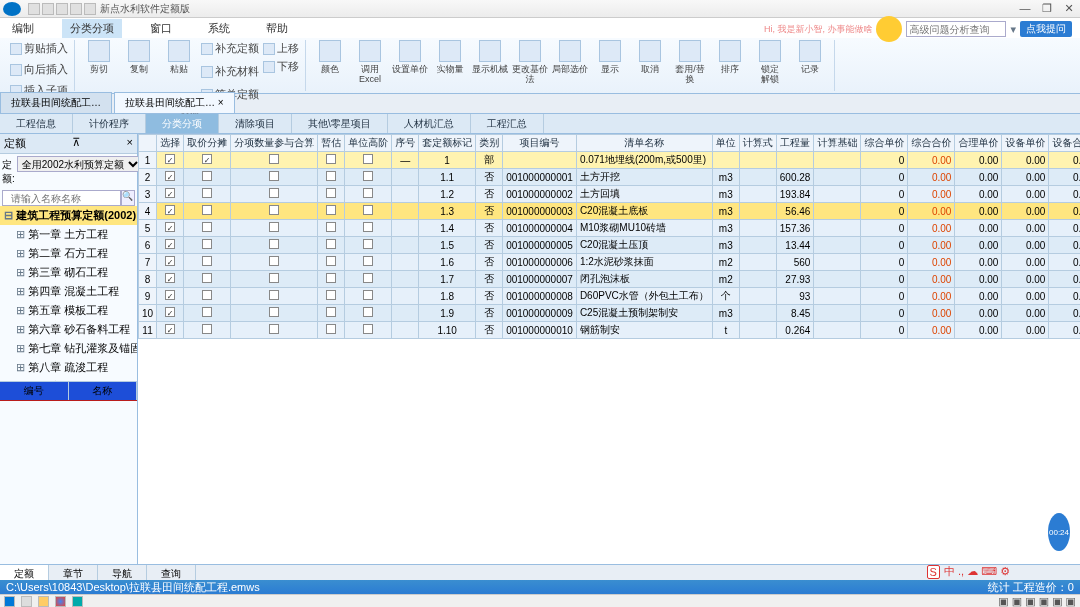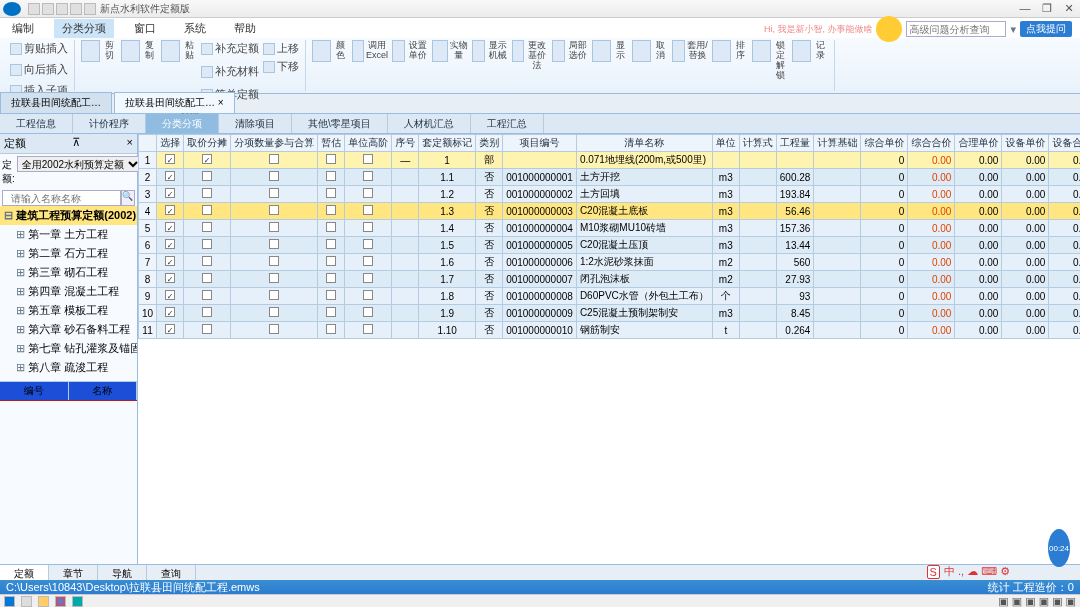--- a/index.html
+++ b/index.html
@@ -4,31 +4,31 @@
 <style>
 *{box-sizing:border-box;margin:0;padding:0;font-family:"Microsoft YaHei",SimSun,Arial,sans-serif;font-size:11px}
 body{width:1080px;height:607px;background:#fff;overflow:hidden;position:relative}
 .titlebar{height:18px;background:linear-gradient(#f8f8f8,#ececec);display:flex;align-items:center;border-bottom:1px solid #ccc}
 .titlebar .logo{width:18px;height:14px;background:#0072c6;border-radius:50%;margin:0 3px}
 .titlebar .qat{display:flex;gap:2px;padding:0 4px}
 .titlebar .qat span{width:12px;height:12px;background:#e0e0e0;border:1px solid #bbb}
 .titlebar .title{flex:1;text-align:left;color:#555;font-size:10px}
 .titlebar .winbtns{display:flex}
 .titlebar .winbtns span{width:22px;text-align:center;color:#555;cursor:pointer}
-.menubar{height:20px;background:#fff;display:flex;align-items:center;padding:0 4px;gap:12px}
+.menubar{height:20px;background:#fff;display:flex;align-items:center;padding:0 4px;gap:20px}
 .menubar span{padding:2px 8px;font-size:11px;color:#333}
 .menubar span.active{background:#cce4f7}
 .search-area{position:absolute;right:8px;top:16px;display:flex;gap:4px;align-items:center}
 .search-area input{width:100px;height:16px;border:1px solid #aac;font-size:10px;padding:0 2px}
 .search-area .btn{background:#2b7cd3;color:#fff;padding:1px 6px;border-radius:2px;font-size:10px}
 .mascot{width:26px;height:26px;background:#ffcc33;border-radius:50%;position:relative}
 .ribbon{height:56px;background:linear-gradient(#f7fbff,#e9f2fb);border-bottom:1px solid #99bde0;display:flex;padding:2px 4px}
 .ribbon-group{border-right:1px solid #c5d8eb;padding:0 6px;display:flex;flex-direction:column;justify-content:space-between}
 .ribbon-group .btns{display:flex;gap:4px;align-items:flex-start}
-.ribbon-big{display:flex;width:36px;gap:2px}
+.ribbon-big{display:flex;flex-direction:column;align-items:center;width:36px;gap:2px}
 .ribbon-big .ico{width:22px;height:22px;background:#dde9f7;border:1px solid #a9c5e0}
 .ribbon-big .lbl{font-size:9px;color:#444;text-align:center;line-height:10px}
 .ribbon-small{font-size:10px;color:#444;display:flex;align-items:center;gap:2px;padding:1px 0}
 .ribbon-small .ico{width:12px;height:12px;background:#dde9f7;border:1px solid #a9c5e0}
 .ribbon-group .grplbl{font-size:9px;color:#678;text-align:center;margin-top:1px}
 .doctabs{height:20px;background:#e8eef5;display:flex;align-items:flex-end;border-bottom:1px solid #99bde0}
 .doctab{padding:3px 10px;font-size:10px;background:#d3e1ef;border:1px solid #99bde0;border-bottom:none;margin-right:2px;position:relative}
 .doctab.active{background:#f2f8ff}
 .subtabs{height:20px;background:#dce9f5;display:flex;border-bottom:1px solid #99bde0}
 .subtab{padding:3px 16px;font-size:10px;color:#234;border-right:1px solid #b5cce0}
@@ -65,21 +65,21 @@
 .rownum{background:#eef4fb;width:20px;text-align:center}
 .bottomtabs{position:absolute;left:0;bottom:26px;height:17px;background:#e8eef5;display:flex;width:100%;border-top:1px solid #99bde0}
 .bottomtabs span{padding:2px 14px;font-size:10px;border-right:1px solid #b5cce0}
 .bottomtabs span.active{background:#fff}
 .statusbar{position:absolute;left:0;bottom:13px;height:14px;background:linear-gradient(#3a8ed0,#2b7cd3);width:100%;color:#fff;font-size:9px;display:flex;justify-content:space-between;align-items:center;padding:0 6px}
 .taskbar{position:absolute;left:0;bottom:0;height:13px;width:100%;background:#f0f0f0;border-top:1px solid #ccc;display:flex;align-items:center;gap:6px;padding:0 4px}
 .taskbar .ticon{width:11px;height:11px;background:#ddd;border:1px solid #bbb}
 .taskbar .tray{margin-left:auto;display:flex;gap:4px;font-size:9px;color:#555;align-items:center}
 .chk{width:10px;height:10px;border:1px solid #888;display:inline-block;background:#fff}
 .chk.on::after{content:"✓";font-size:8px;position:relative;top:-2px;left:0;color:#333}
-.floatbadge{position:absolute;right:10px;bottom:40px;width:22px;height:38px;background:#2b7cd3;border-radius:50%;color:#fff;font-size:8px;display:flex;align-items:center;justify-content:center}
+.floatbadge{position:absolute;right:10px;bottom:56px;width:22px;height:38px;background:#2b7cd3;border-radius:50%;color:#fff;font-size:8px;display:flex;align-items:center;justify-content:center}
 .ime{position:absolute;right:70px;bottom:28px;font-size:10px;color:#d33;display:flex;gap:4px;align-items:center}
 .ime .s{background:#fff;border:1px solid #d33;padding:0 2px;border-radius:2px}
 .scrolltrack{height:10px;background:#e8eef5;border-top:1px solid #b5cce0}
 </style>
 </head>
 <body>
 
 <div class="titlebar">
   <div class="logo"></div>
   <div class="qat">

